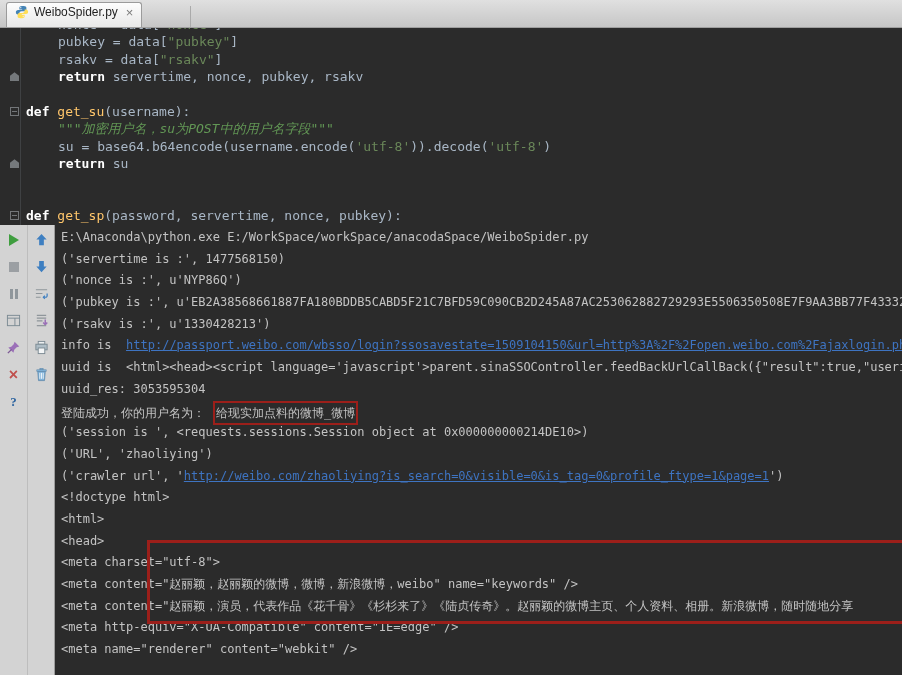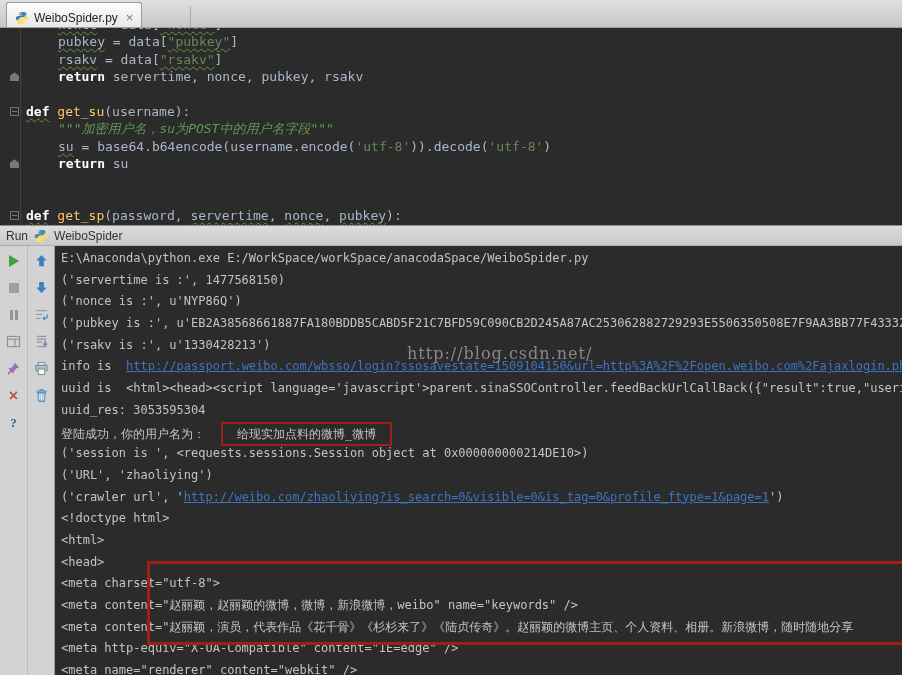--- a/index.html
+++ b/index.html
@@ -1,37 +1,37 @@
 <!DOCTYPE html>
 <html><head>
 <meta charset="utf-8">
 <style>
   *{box-sizing:border-box}
   html,body{margin:0;padding:0}
   body{width:902px;height:675px;overflow:hidden;background:#2b2b2b;font-family:"Liberation Sans",sans-serif}
 
   
   .tabbar{height:28px;background:linear-gradient(#e0e0e0,#c6c6c6);border-bottom:1px solid #9f9f9f;display:flex;align-items:flex-end}
-  .tab{display:flex;align-items:flex-start;gap:5px;height:25px;margin-left:6px;padding:8px 8px;background:linear-gradient(#fdfdfd,#e8e8e8);border:1px solid #9b9b9b;border-bottom:none;border-radius:3px 3px 0 0;font-size:12px;color:#1e1e1e}
+  .tab{display:flex;align-items:flex-end;gap:5px;height:25px;margin-left:6px;padding:8px 8px;background:linear-gradient(#fdfdfd,#e8e8e8);border:1px solid #9b9b9b;border-bottom:none;border-radius:3px 3px 0 0;font-size:12px;color:#1e1e1e}
   .tab-close{color:#7a7a7a;font-size:13px;margin-left:3px;line-height:1}
   .tab-sep{width:1px;height:21px;background:#aaa;margin-left:48px}
   .pyicon svg{width:14px;height:14px;display:block}
 
   
   .editor{position:relative;height:197px;overflow:hidden;background:#2b2b2b;font-family:"DejaVu Sans Mono",monospace;font-size:13px}
   .gutter-line{position:absolute;left:20px;top:0;bottom:0;width:1px;background:#3f4143}
   .code{margin-top:-12px;padding-left:26px;line-height:17.4px;white-space:pre}
   .cl{position:relative;height:17.4px}
   .cl.ind{padding-left:32px}
   .pln{color:#a9b7c6}
   .kw{color:#ffffff;font-weight:bold}
   .fn{color:#ffc66b;font-weight:normal}
   .str{color:#6a8759}
   .doc{color:#629755;font-style:italic}
-  .wave{text-decoration:underline;text-decoration-style:wavy;text-decoration-color:#6f8f3c;text-decoration-thickness:1px;text-underline-offset:2px;text-decoration-skip-ink:none}
+  .wave{text-decoration-style:wavy;text-decoration-color:#6f8f3c;text-decoration-thickness:1px;text-underline-offset:2px;text-decoration-skip-ink:none}
   .fold{position:absolute;left:-16px;top:4px;width:9px;height:9px}
   .fold.start{border:1px solid #737679;background:#2b2b2b}
   .fold.start::after{content:"";position:absolute;left:1px;right:1px;top:3px;height:1px;background:#737679}
   .fold.end{background:#75797c;clip-path:polygon(50% 0,100% 40%,100% 100%,0 100%,0 40%)}
 
   
   .runpanel{height:450px;display:flex;flex-direction:column}
   .run-header{height:21px;background:linear-gradient(#dddddd,#c9c9c9);border-top:1px solid #8f8f8f;border-bottom:1px solid #adadad;display:flex;align-items:center;gap:6px;padding:0 6px;font-size:12px;color:#333}
   .run-body{flex:1;display:flex;min-height:0}
   .toolbar{width:55px;background:#d3d3d3;display:flex;border-right:1px solid #9d9d9d}
@@ -39,21 +39,21 @@
   .tcol + .tcol{border-left:1px solid #bdbdbd}
   .tbtn{width:17px;height:17px;display:flex;align-items:center;justify-content:center;cursor:default}
   .ticon{display:flex;align-items:center;justify-content:center}
   .ticon svg{width:15px;height:15px;display:block}
 
   
   .console{position:relative;flex:1;background:#2b2b2b;overflow:hidden;font-family:"DejaVu Sans Mono",monospace;font-size:12px;color:#c3c3c3}
   .con-lines{padding:2px 0 0 6px;line-height:21.7px;white-space:pre}
   .con-l{height:21.7px}
   .link{color:#3e74c2;text-decoration:underline}
-  .boxed{display:inline-block;border:2px solid #9c1f1a;padding:0 14px;margin-left:16px;line-height:20px;position:relative;z-index:2}
+  .boxed{display:inline-block;border:2px solid #9c1f1a;padding:0 1px;margin-left:8px;line-height:20px;position:relative;z-index:2}
   .anno-box{position:absolute;left:92px;top:315px;width:870px;height:84px;border:3px solid #9c1f1a;pointer-events:none;z-index:3}
   .watermark{position:absolute;left:352px;top:98px;font-family:"DejaVu Serif",serif;font-size:16px;letter-spacing:1px;color:#999;opacity:.85;z-index:4;pointer-events:none}
 </style>
 </head>
 <body>
 
 <div class="tabbar">
   <div class="tab">
     <span class="pyicon">
         <svg viewBox="0 0 16 16">
@@ -66,30 +66,20 @@
   </div>
   <div class="tab-sep"></div>
 </div>
 
 <div class="editor">
   <div class="gutter-line"></div>
   <div class="code"><div class="cl ind"><span class="pln wave">nonce</span><span class="pln"> = data[</span><span class="str wave">"nonce"</span><span class="pln">]</span></div><div class="cl ind"><span class="pln wave">pubkey</span><span class="pln"> = data[</span><span class="str wave">"pubkey"</span><span class="pln">]</span></div><div class="cl ind"><span class="pln wave">rsakv</span><span class="pln"> = data[</span><span class="str wave">"rsakv"</span><span class="pln">]</span></div><div class="cl ind"><span class="fold end"></span><span class="kw">return</span><span class="pln"> servertime, nonce, pubkey, rsakv</span></div><div class="cl">&nbsp;</div><div class="cl"><span class="fold start"></span><span class="kw wave">def</span><span class="pln"> </span><span class="fn">get_su</span><span class="pln">(username):</span></div><div class="cl ind"><span class="doc">"""加密用户名，su为POST中的用户名字段"""</span></div><div class="cl ind"><span class="pln wave">su</span><span class="pln"> = base64.b64encode(username.encode(</span><span class="str">'utf-8'</span><span class="pln">)).decode(</span><span class="str">'utf-8'</span><span class="pln">)</span></div><div class="cl ind"><span class="fold end"></span><span class="kw">return</span><span class="pln"> su</span></div><div class="cl">&nbsp;</div><div class="cl">&nbsp;</div><div class="cl"><span class="fold start"></span><span class="kw wave">def</span><span class="pln"> </span><span class="fn">get_sp</span><span class="pln">(password, </span><span class="pln wave">servertime</span><span class="pln">, </span><span class="pln wave">nonce</span><span class="pln">, </span><span class="pln wave">pubkey</span><span class="pln">):</span></div></div>
 </div>
 
 <div class="runpanel">
-  <div class="run-header">
-    <span>Run</span>
-    <span class="pyicon">
-        <svg viewBox="0 0 16 16">
-          <path d="M8 1C6 1 5 1.8 5 3v2h3.2v.8H3.5C2 5.8 1 6.9 1 8.4S2 11 3.5 11H5V9.4C5 8 6 7 7.5 7H11c1.1 0 2-.8 2-2V3c0-1.2-1-2-3-2H8zM6.6 2.4a.7.7 0 110 1.4.7.7 0 010-1.4z" fill="#4584b6"></path>
-          <path d="M8 15c2 0 3-.8 3-2v-2H7.8v-.8h4.7c1.5 0 2.5-1.1 2.5-2.6S13.9 5 12.5 5H11v1.6C11 8 10 9 8.5 9H5c-1.1 0-2 .8-2 2v2c0 1.2 1 2 3 2h2zm1.4-1.4a.7.7 0 110-1.4.7.7 0 010 1.4z" fill="#ffde57"></path>
-        </svg>
-      </span>
-    <span>WeiboSpider</span>
-  </div>
   <div class="run-body">
     <div class="toolbar">
       <div class="tcol">
           <div class="tbtn">
             <span class="ticon">
               <span style="display:block;width:0;height:0;border-left:10px solid #3f9e3f;border-top:6px solid transparent;border-bottom:6px solid transparent"></span>
             </span>
           </div>
           <div class="tbtn">
             <span class="ticon">
@@ -182,16 +172,15 @@
                 <rect x="6.3" y="1.5" width="3.4" height="1.4" fill="#7fb2d9" stroke="#5b86a8" stroke-width=".6"></rect>
                 <path d="M6.2 6.2v6.4M8 6.2v6.4M9.8 6.2v6.4" stroke="#eef5fa" stroke-width="1" fill="none"></path>
               </svg>
             </span>
           </div>
         </div>
     </div>
     <div class="console">
       <div class="con-lines"><div class="con-l"><span>E:\Anaconda\python.exe E:/WorkSpace/workSpace/anacodaSpace/WeiboSpider.py</span></div><div class="con-l"><span>('servertime is :', 1477568150)</span></div><div class="con-l"><span>('nonce is :', u'NYP86Q')</span></div><div class="con-l"><span>('pubkey is :', u'EB2A38568661887FA180BDDB5CABD5F21C7BFD59C090CB2D245A87AC253062882729293E5506350508E7F9AA3BB77F433323149</span></div><div class="con-l"><span>('rsakv is :', u'1330428213')</span></div><div class="con-l"><span>info is  </span><span class="link">http://passport.weibo.com/wbsso/login?ssosavestate=1509104150&amp;url=http%3A%2F%2Fopen.weibo.com%2Fajaxlogin.php%3F</span></div><div class="con-l"><span>uuid is  &lt;html&gt;&lt;head&gt;&lt;script language='javascript'&gt;parent.sinaSSOController.feedBackUrlCallBack({"result":true,"userinfo"</span></div><div class="con-l"><span>uuid_res: 3053595304</span></div><div class="con-l"><span>登陆成功，你的用户名为：</span><span class="boxed">给现实加点料的微博_微博</span></div><div class="con-l"><span>('session is ', &lt;requests.sessions.Session object at 0x000000000214DE10&gt;)</span></div><div class="con-l"><span>('URL', 'zhaoliying')</span></div><div class="con-l"><span>('crawler url', '</span><span class="link">http://weibo.com/zhaoliying?is_search=0&amp;visible=0&amp;is_tag=0&amp;profile_ftype=1&amp;page=1</span><span>')</span></div><div class="con-l"><span>&lt;!doctype html&gt;</span></div><div class="con-l"><span>&lt;html&gt;</span></div><div class="con-l"><span>&lt;head&gt;</span></div><div class="con-l"><span>&lt;meta charset="utf-8"&gt;</span></div><div class="con-l"><span>&lt;meta content="赵丽颖，赵丽颖的微博，微博，新浪微博，weibo" name="keywords" /&gt;</span></div><div class="con-l"><span>&lt;meta content="赵丽颖，演员，代表作品《花千骨》《杉杉来了》《陆贞传奇》。赵丽颖的微博主页、个人资料、相册。新浪微博，随时随地分享</span></div><div class="con-l"><span>&lt;meta http-equiv="X-UA-Compatible" content="IE=edge" /&gt;</span></div><div class="con-l"><span>&lt;meta name="renderer" content="webkit" /&gt;</span></div></div>
       <div class="anno-box"></div>
-      <div class="watermark">http://blog.csdn.net/</div>
     </div>
   </div>
 </div>
 
 </body></html>

